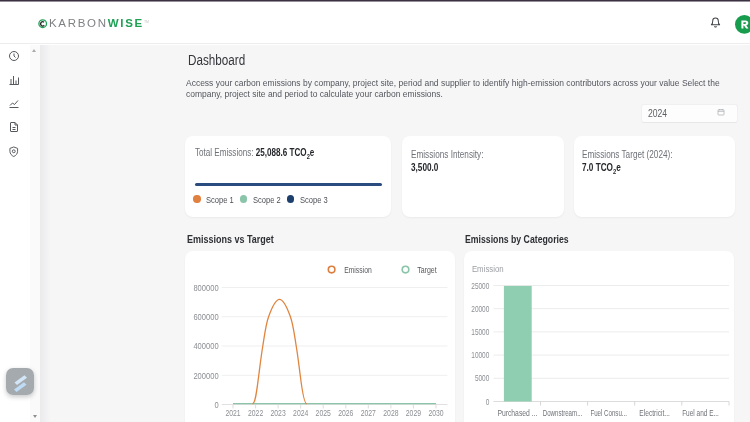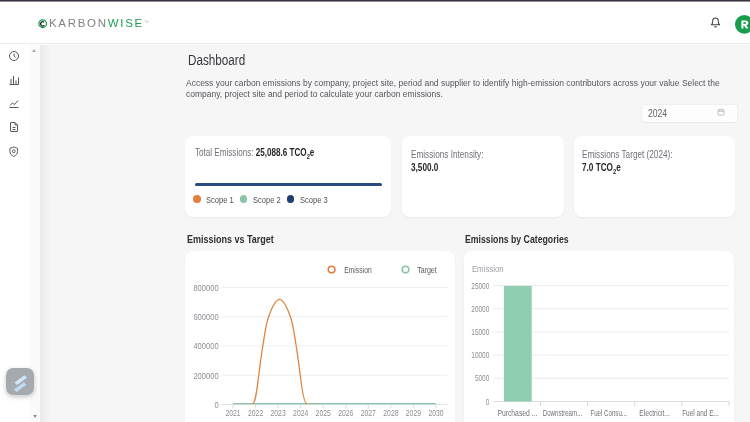--- a/index.html
+++ b/index.html
@@ -2,21 +2,21 @@
 <html><head>
 <meta charset="utf-8">
 <style>
 * { margin:0; padding:0; box-sizing:border-box; }
 html,body { width:750px; height:422px; overflow:hidden; font-family:"Liberation Sans", sans-serif; background:#fff; }
 .abs { position:absolute; }
 .sx { transform-origin:0 0; white-space:nowrap; }
 #topline { left:0; top:0; width:750px; height:2px; background:linear-gradient(#3a3240 35%,#cfc9d4); }
 #header { left:0; top:2px; width:750px; height:42px; background:#fff; border-bottom:1px solid #ededed; }
 #logotext { position:absolute; left:49px; top:16.5px; font-size:11.5px; letter-spacing:1.7px; color:#7f8183; }
-#logotext b { color:#1ea155; font-weight:normal; }
+#logotext b { color:#1ea155; font-weight:bold; }
 #tm { font-size:3.5px; color:#c8c8c8; letter-spacing:0; position:relative; top:-4px; }
 #sidebar { left:0; top:45px; width:40px; height:377px; background:#fff; }
 #sbtrack { left:30px; top:45px; width:10px; height:377px; background:#fafafa; }
 #sbup { left:31.5px; top:48.5px; width:0; height:0; border-left:2.5px solid transparent; border-right:2.5px solid transparent; border-bottom:3.4px solid #ababab; }
 #sbdown { left:32.5px; top:415px; width:0; height:0; border-left:2.5px solid transparent; border-right:2.5px solid transparent; border-top:3.4px solid #8f8f8f; }
 #content { left:40px; top:45px; width:710px; height:377px; background:#f6f6f7; }
 #contentshadow { left:40px; top:45px; width:11px; height:377px; background:linear-gradient(90deg, rgba(90,90,100,0.075), rgba(90,90,100,0)); }
 #widget { left:5.7px; top:368px; width:28.4px; height:27px; border-radius:7px; background:rgba(153,158,163,0.88); box-shadow:0 2px 5px rgba(0,0,0,0.22); }
 #dash { left:188px; top:50.5px; font-size:15.5px; font-weight:normal; color:#34363a; transform:scaleX(0.754); }
 #para { left:185.5px; top:77px; font-size:9.5px; line-height:11.3px; color:#53565c; transform:scaleX(0.893); }

